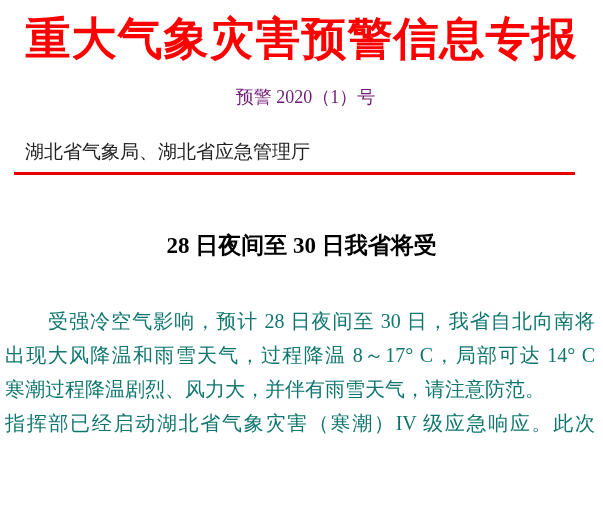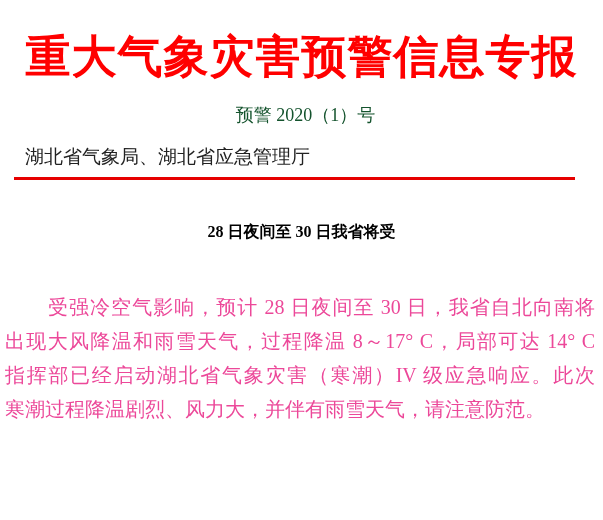--- a/index.html
+++ b/index.html
@@ -19,59 +19,58 @@
   .doc-title {
     padding-top: 12px;
     text-align: center;
     font-family: "Liberation Sans", "DejaVu Sans", sans-serif;
     font-weight: 900;
     font-size: 45px;
     line-height: 54px;
     letter-spacing: 1px;
     color: #ff0000;
     white-space: nowrap;
-    margin-top: 18px;
   }
   .doc-number {
     margin-top: 20px;
     text-align: center;
     font-size: 18px;
     line-height: 22px;
-    color: #14532d;
+    color: #701a75;
     padding-left: 8px;
   }
   .issuer-row {
-    margin-top: 20px;
+    margin-top: 33px;
     padding: 0 28px 0 25px;
     display: flex;
     justify-content: space-between;
     align-items: flex-start;
     font-size: 19px;
     line-height: 22px;
     color: #222222;
   }
   .red-rule {
     margin: 9px 28px 0 14px;
     height: 3px;
     background: #e60000;
   }
   .headline {
-    margin-top: 33px;
+    margin-top: 52px;
     text-align: center;
     font-weight: bold;
-    font-size: 16px;
+    font-size: 23px;
     line-height: 37px;
     color: #000000;
   }
   .body-text {
     margin-top: 40px;
     padding: 0 8px 0 5px;
     font-size: 20px;
     line-height: 34px;
-    color: #ec4899;
+    color: #0f766e;
   }
   .body-line {
     text-align: justify;
     text-align-last: justify;
     text-justify: inter-character;
     white-space: nowrap;
   }
   .body-line.first {
     text-indent: 43px;
   }
@@ -95,17 +94,17 @@
 
   <div class="red-rule"></div>
 
   <div class="headline">
     <div>28 日夜间至 30 日我省将受</div>
   </div>
 
   <div class="body-text">
     <div class="body-line first">受强冷空气影响，预计 28 日夜间至 30 日，我省自北向南将</div>
     <div class="body-line">出现大风降温和雨雪天气，过程降温 8～17° C，局部可达 14° C</div>
+    <div class="body-line last">寒潮过程降温剧烈、风力大，并伴有雨雪天气，请注意防范。</div>
     <div class="body-line">指挥部已经启动湖北省气象灾害（寒潮）IV 级应急响应。此次</div>
-    <div class="body-line last">寒潮过程降温剧烈、风力大，并伴有雨雪天气，请注意防范。</div>
   </div>
 
 </div>
 
 </body></html>

